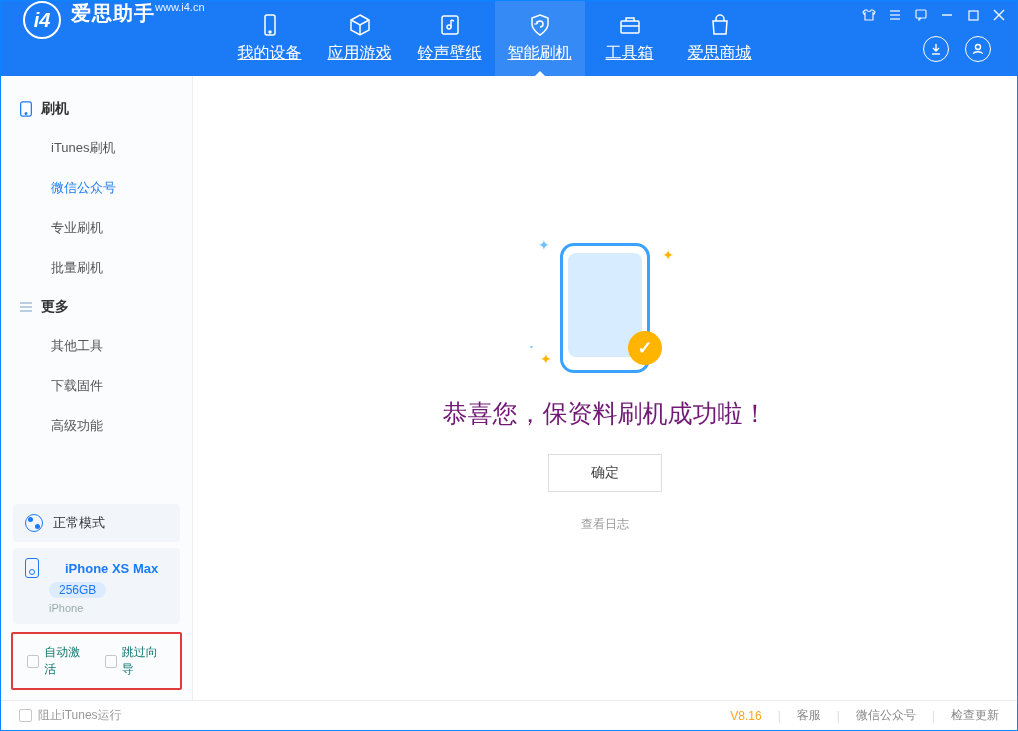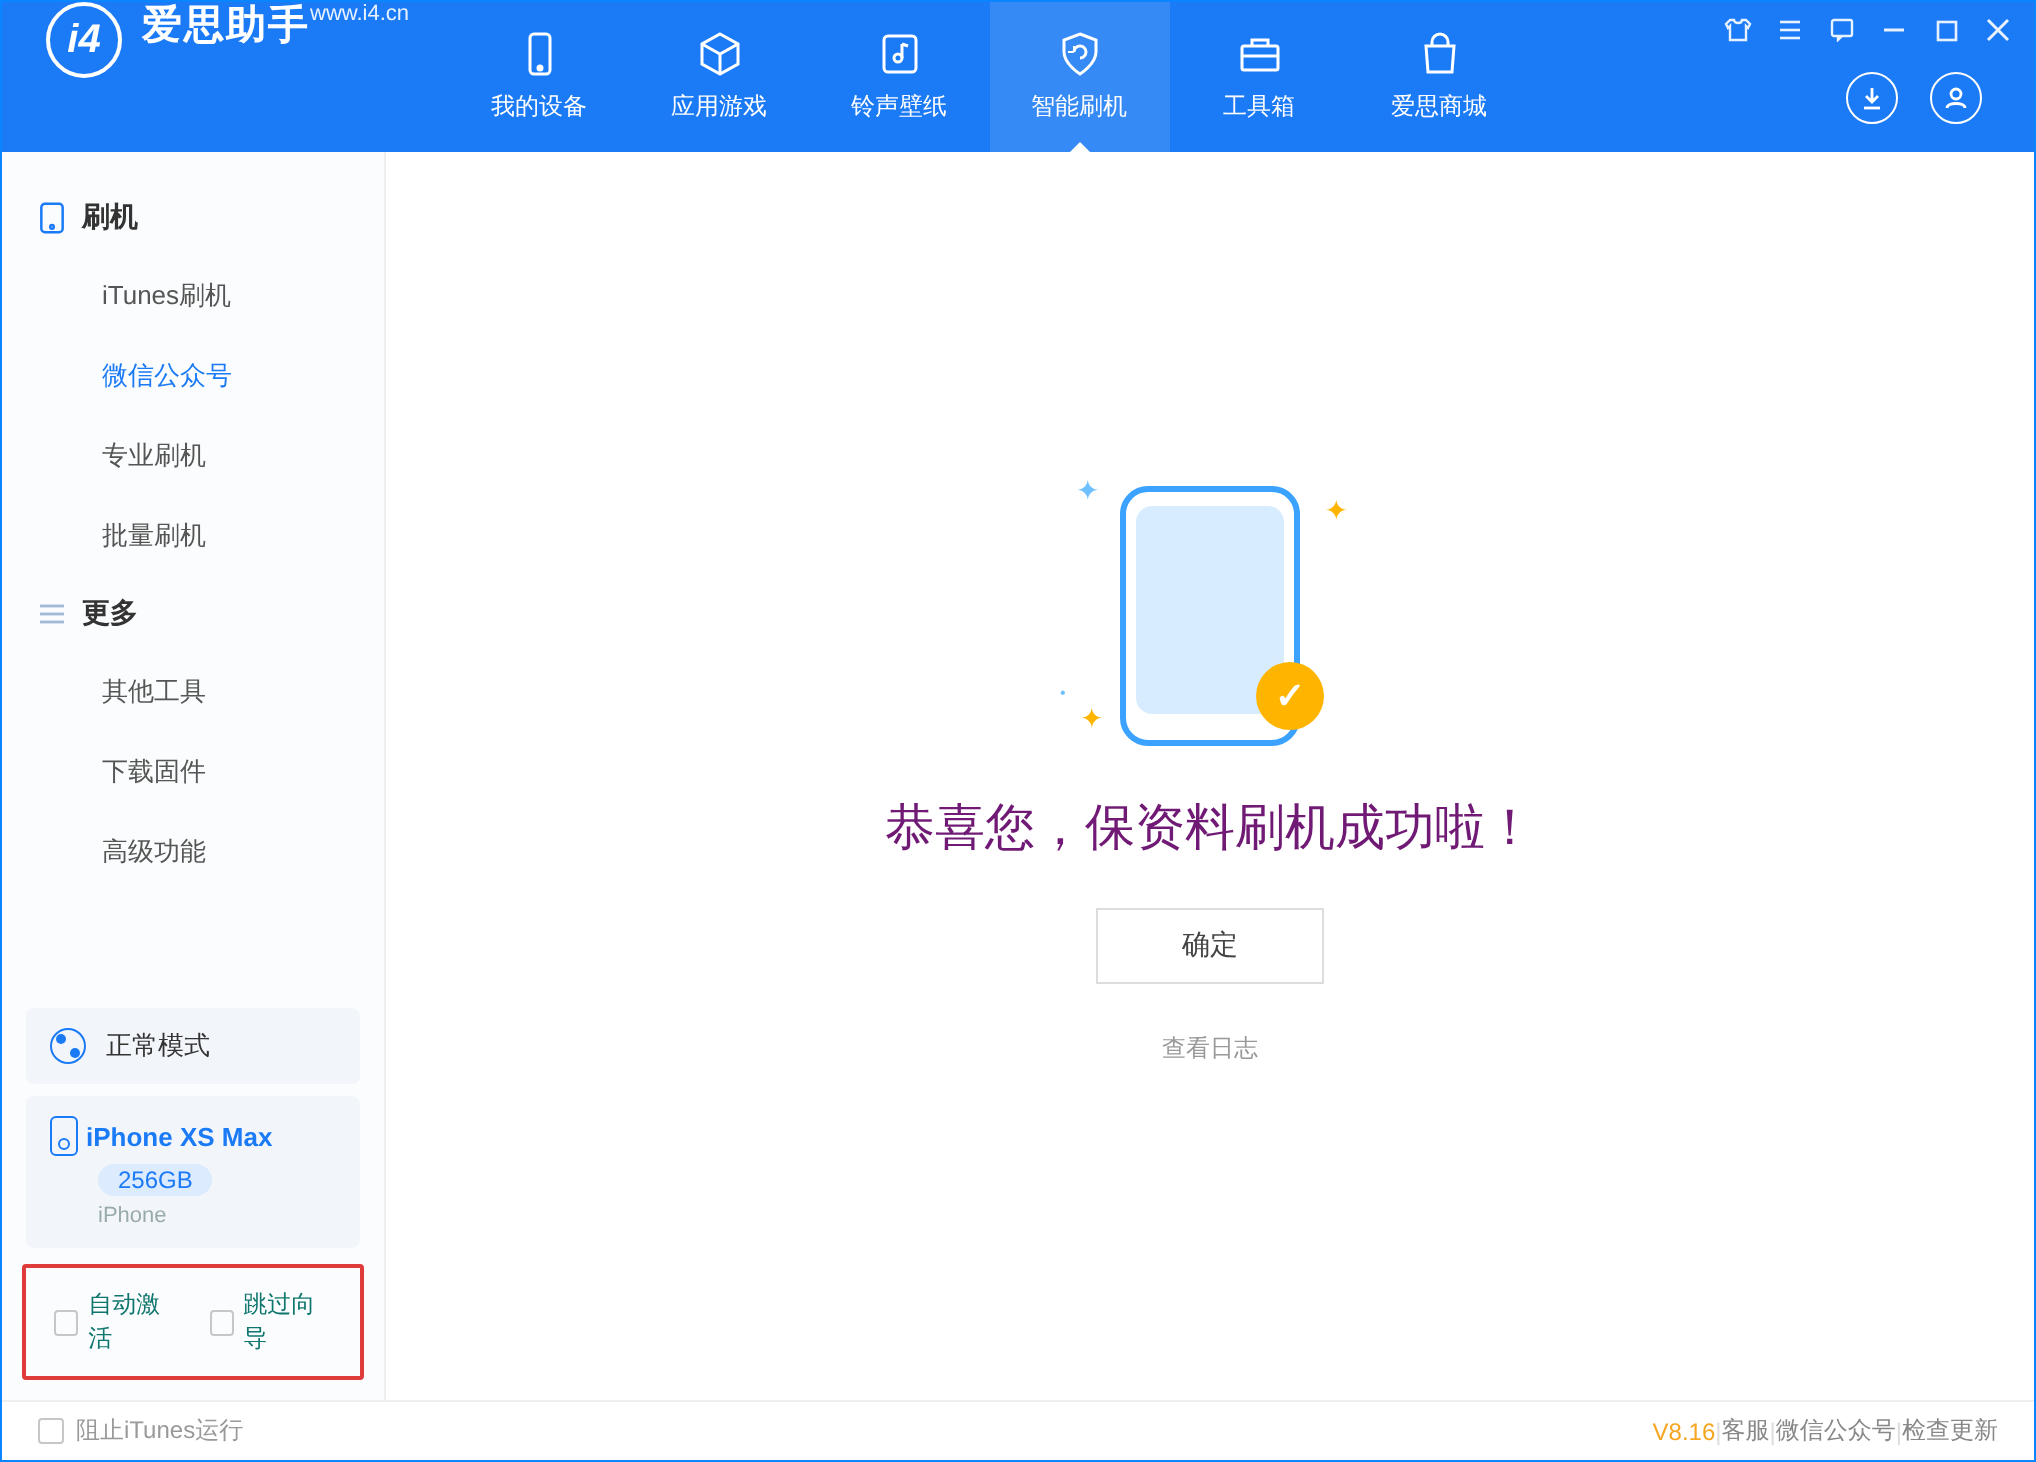--- a/index.html
+++ b/index.html
@@ -9,54 +9,54 @@
 .logo-area { display: flex; padding: 0 20px 0 22px; gap: 10px; }
 .logo-circle { width: 38px; height: 38px; border: 2.5px solid #fff; border-radius: 50%; display: flex; align-items: center; justify-content: center; font-weight: bold; font-size: 20px; font-style: italic; }
 .logo-text { display: flex; flex-direction: row; line-height: 1.2; }
 .brand-name { font-size: 20px; font-weight: 600; letter-spacing: 1px; }
 .brand-url { font-size: 11px; opacity: 0.9; }
 .nav-tabs { display: flex; align-items: stretch; }
 .nav-tab { width: 90px; display: flex; flex-direction: column; align-items: center; justify-content: center; gap: 6px; cursor: pointer; position: relative; }
 .nav-tab.active { background: rgba(255,255,255,0.12); }
 .nav-tab.active::after { content: ""; position: absolute; bottom: -1px; left: 50%; transform: translateX(-50%); border: 6px solid transparent; border-bottom-color: #fff; }
 .nav-tab .icon { width: 24px; height: 24px; }
-.nav-tab-label { font-size: 12px; }
+.nav-tab-label { font-size: 16px; text-decoration: underline; }
 .spacer { flex: 1; }
 .win-controls-top { position: absolute; top: 6px; right: 10px; display: flex; gap: 10px; color: #fff; font-size: 12px; align-items: center; }
 .win-controls-top .wc { width: 16px; height: 16px; cursor: pointer; opacity: 0.9; display: flex; align-items: center; justify-content: center; }
 .header-icons { display: flex; align-items: center; gap: 16px; padding-right: 26px; padding-top: 20px; }
 .header-icons .hicon { width: 26px; height: 26px; border: 1.5px solid #fff; border-radius: 50%; display: flex; align-items: center; justify-content: center; cursor: pointer; }
 .body-area { flex: 1; display: flex; overflow: hidden; }
 .sidebar { width: 192px; border-right: 1px solid #eee; display: flex; flex-direction: column; background: #fbfcfd; padding-top: 14px; }
 .side-group-title { display: flex; align-items: center; gap: 8px; padding: 10px 18px; font-weight: 600; color: #333; font-size: 14px; }
 .side-item { padding: 11px 10px 11px 50px; color: #555; font-size: 13px; cursor: pointer; }
 .side-item.active { color: #1b7af5; }
 .side-bottom { margin-top: auto; width: 100%; }
 .mode-card, .device-card { margin: 6px 12px; padding: 10px 12px; background: #f2f6fb; border-radius: 4px; display: flex; align-items: flex-end; gap: 10px; font-size: 13px; }
 .device-card { flex-direction: column; align-items: flex-start; gap: 4px; }
-.device-head { display: flex; align-items: center; gap: 4px; font-weight: 600; color: #1b7af5; }
+.device-head { display: flex; align-items: center; gap: 26px; font-weight: 600; color: #1b7af5; }
 .capacity-badge { background: #dcebfd; color: #1b7af5; border-radius: 10px; padding: 1px 10px; font-size: 12px; margin-left: 24px; }
 .device-sub { color: #9aa; font-size: 11px; margin-left: 24px; }
 .checkbox-row { display: flex; gap: 16px; padding: 10px 14px; border: 2px solid #e03b3b; margin: 8px 10px 10px 10px; border-radius: 2px; }
 .checkbox-item { display: flex; align-items: center; gap: 5px; color: #0f766e; font-size: 12px; cursor: pointer; }
 .checkbox-box { width: 13px; height: 13px; border: 1px solid #c7c7c7; border-radius: 2px; }
 .main { flex: 1; display: flex; flex-direction: column; align-items: center; justify-content: center; gap: 24px; background: #fff; }
 .phone-illus { width: 90px; height: 130px; position: relative; }
 .phone-outline { position: absolute; inset: 0; border: 3px solid #3ba2ff; border-radius: 14px; }
 .phone-screen { position: absolute; inset: 10px 8px 16px 8px; background: #d8ecff; border-radius: 8px; }
 .phone-check { position: absolute; right: -12px; bottom: 8px; width: 34px; height: 34px; background: #ffb400; border-radius: 50%; display: flex; align-items: center; justify-content: center; color: #fff; font-weight: bold; font-size: 18px; }
 .sparkle { position: absolute; color: #6fc0ff; font-size: 14px; }
 .s1 { top: -6px; left: -22px; } .s2 { top: 4px; right: -24px; color: #ffb400; } .s3 { bottom: 6px; left: -20px; color: #ffb400; } .s4 { bottom: 22px; left: -30px; font-size: 8px; }
 .success-msg { font-size: 25px; color: #701a75; font-weight: 500; }
 .ok-btn { padding: 9px 42px; border: 1px solid #ddd; background: #fff; cursor: pointer; font-size: 14px; color: #444; }
 .log-link { color: #999; font-size: 12px; cursor: pointer; }
 .footer { height: 30px; border-top: 1px solid #eee; display: flex; align-items: center; padding: 0 18px; font-size: 12px; color: #999; }
 .footer-cb { display: flex; align-items: center; gap: 6px; cursor: pointer; }
 .footer .spacer { flex: 1; }
-.footer-links { display: flex; gap: 0; align-items: center; color: #888; }
+.footer-links { display: flex; gap: 16px; align-items: center; color: #888; }
 .footer-links .sep { color: #ddd; }
 .footer-links .flink { cursor: pointer; }
 .mode-icon { width: 18px; height: 18px; border: 1.5px solid #1b7af5; border-radius: 50%; position: relative; }
 .mode-icon::before, .mode-icon::after { content: ""; position: absolute; width: 5px; height: 5px; border-radius: 50%; background: #1b7af5; }
 .mode-icon::before { top: 2px; left: 2px; } .mode-icon::after { bottom: 2px; right: 2px; }
 .dev-icon { width: 14px; height: 20px; border: 1.5px solid #1b7af5; border-radius: 3px; position: relative; }
 .dev-icon::after { content: ""; position: absolute; bottom: 2px; left: 50%; transform: translateX(-50%); width: 4px; height: 4px; border: 1px solid #1b7af5; border-radius: 50%; }
 .sgicon { width: 14px; height: 16px; }
 svg { display: block; }
 </style>

